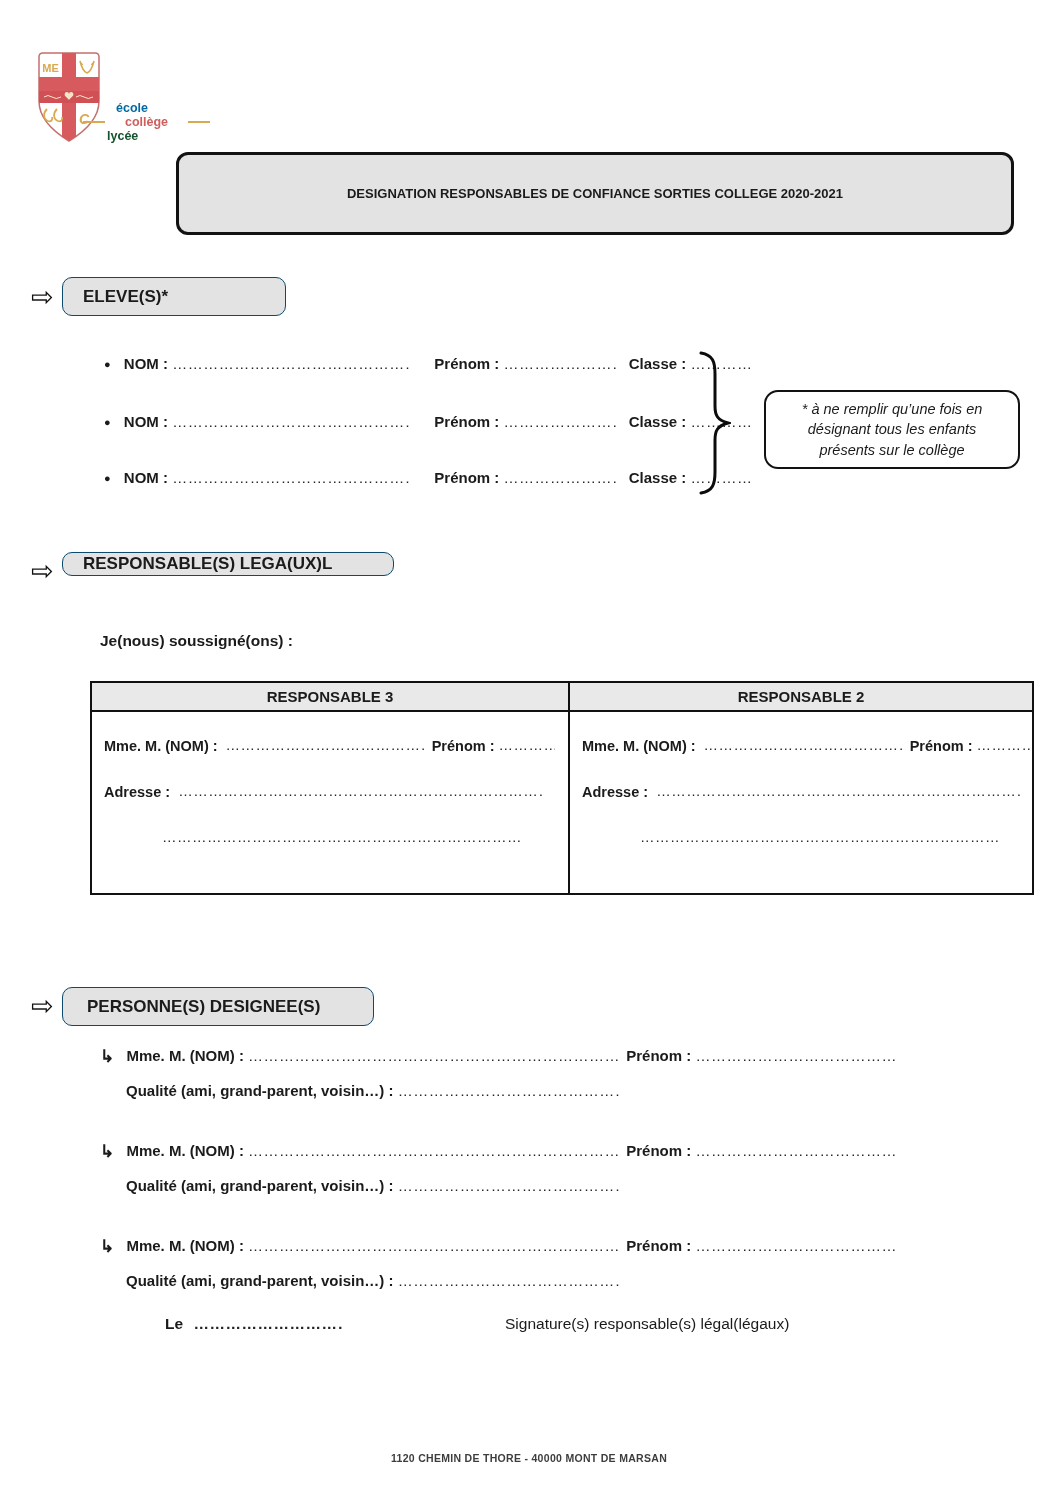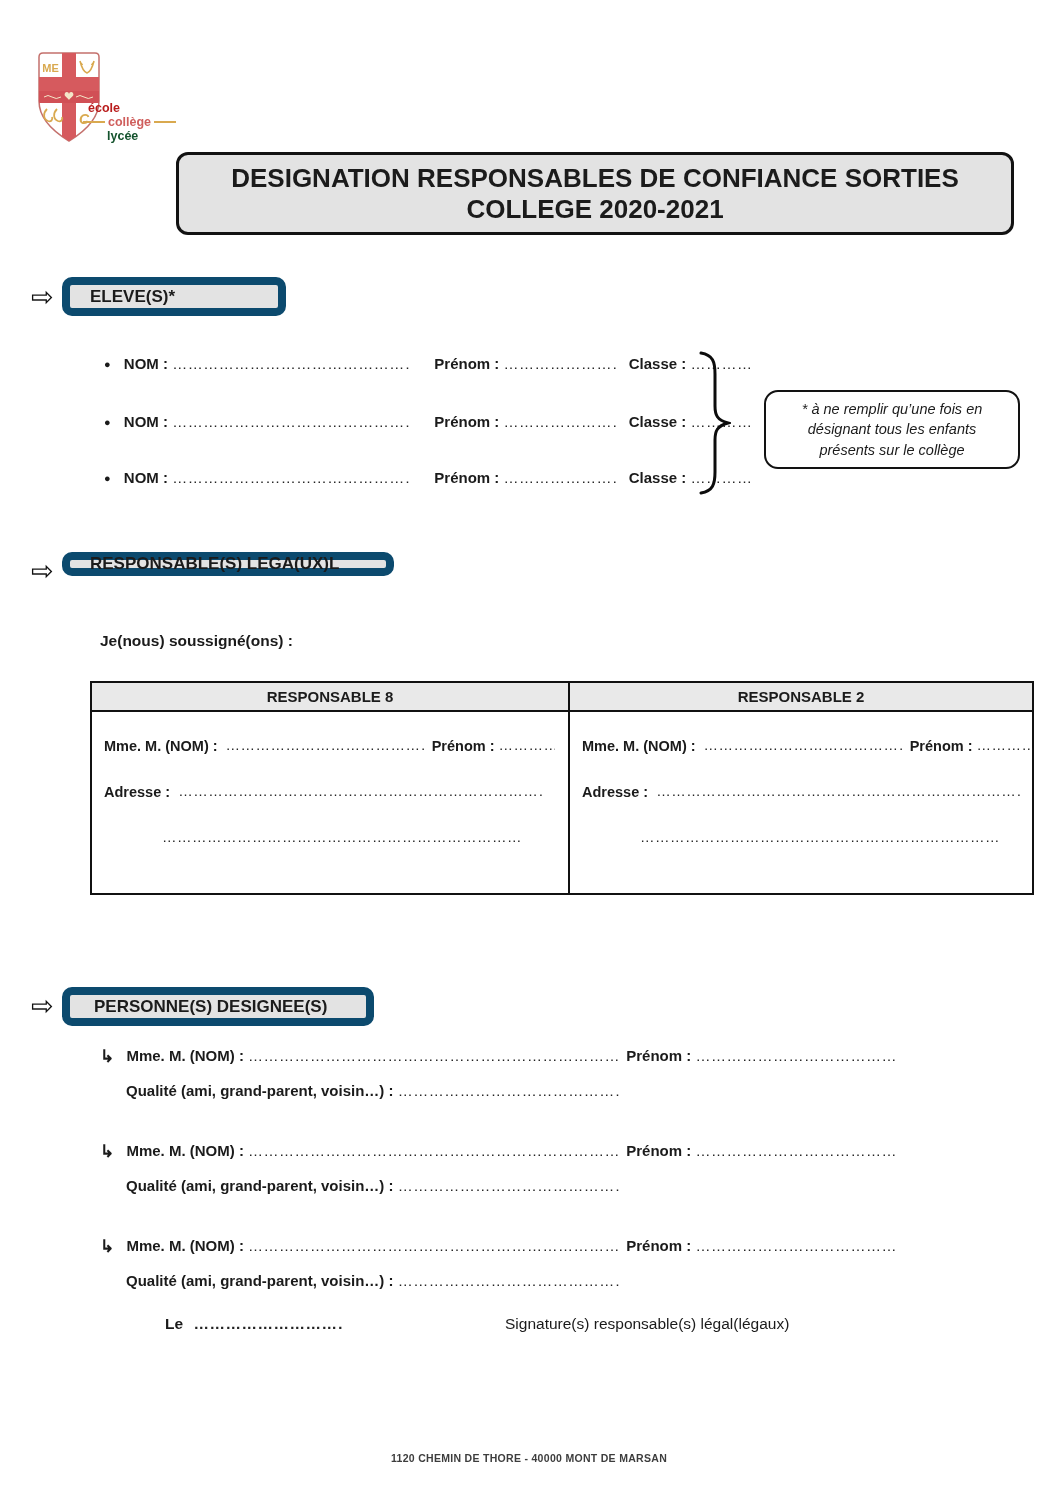--- a/index.html
+++ b/index.html
@@ -3,35 +3,35 @@
 <meta charset="utf-8">
 <style>
   html,body{margin:0;padding:0;background:#fff;}
   .page{
     position:relative;width:1058px;height:1497px;background:#ffffff;
     font-family:"Liberation Sans",sans-serif;color:#1b1b1b;overflow:hidden;
   }
   
   .crest{position:absolute;left:37px;top:49px;}
   .logo-text{position:absolute;left:80px;top:101px;font-size:12.5px;font-weight:bold;line-height:14px;}
-  .logo-line1{margin-left:8px;color:#b91c1c;}
-  .logo-line2{display:flex;align-items:center;color:#cf5e5c;}
+  .logo-line1{margin-left:36px;color:#0369a1;}
+  .logo-line2{display:flex;align-items:center;color:#cf5e5c;gap:17px;}
   .logo-dash{width:22px;height:2px;background:#d9a94f;margin:0 3px;}
   .logo-line3{margin-left:27px;color:#14532d;}
   
   .banner{
     position:absolute;left:176px;top:152px;width:838px;height:83px;
     background:#e3e3e3;border:3px solid #121212;border-radius:12px;
     display:flex;align-items:center;justify-content:center;
-    font-weight:bold;font-size:26px;box-sizing:border-box;text-align:center;
+    font-weight:bold;font-size:13px;box-sizing:border-box;text-align:center;
   }
   
   .sec-arrow{position:absolute;left:31px;font-size:27px;line-height:27px;color:#111;}
   .sec-head{
-    position:absolute;left:62px;background:#e3e3e3;border:8px solid #0c4a6e;border-radius:10px;
+    position:absolute;left:62px;background:#e3e3e3;border:1px solid #0c4a6e;border-radius:10px;
     display:flex;align-items:center;padding-left:20px;font-weight:bold;font-size:17px;box-sizing:border-box;
   }
   #head-eleves{top:277px;width:224px;height:39px;}
   #head-responsables{top:552px;width:332px;height:24px;}
   #head-designees{top:987px;width:312px;height:39px;padding-left:24px;}
   #arrow-1{top:284px;} #arrow-2{top:558px;} #arrow-3{top:993px;}
   
   .student-row{position:absolute;left:104px;font-size:15px;white-space:nowrap;line-height:18px;}
   #srow-1{top:355px;} #srow-2{top:413px;} #srow-3{top:469px;}
   .bullet{font-size:11px;margin-right:9px;vertical-align:1px;}
@@ -180,21 +180,21 @@
 
   <div class="intro">Je(nous) soussigné(ons) :</div>
 
   <table class="resp-table">
     <colgroup>
         <col style="width:478px">
         <col style="width:464px">
       </colgroup>
     <tbody>
         <tr>
-      <th>RESPONSABLE 8</th>
+      <th>RESPONSABLE 3</th>
       <th>RESPONSABLE 2</th>
     </tr>
     <tr>
       <td>
         <div class="cell-line">
           <span class="lbl">Mme. M. (NOM) :</span>
           <span class="dots d-rnom">……………………………………………………………………………………………………………………………………………………</span>
           <span class="lbl">Prénom :</span>
           <span class="dots d-rpre">…………………………</span>
         </div>

